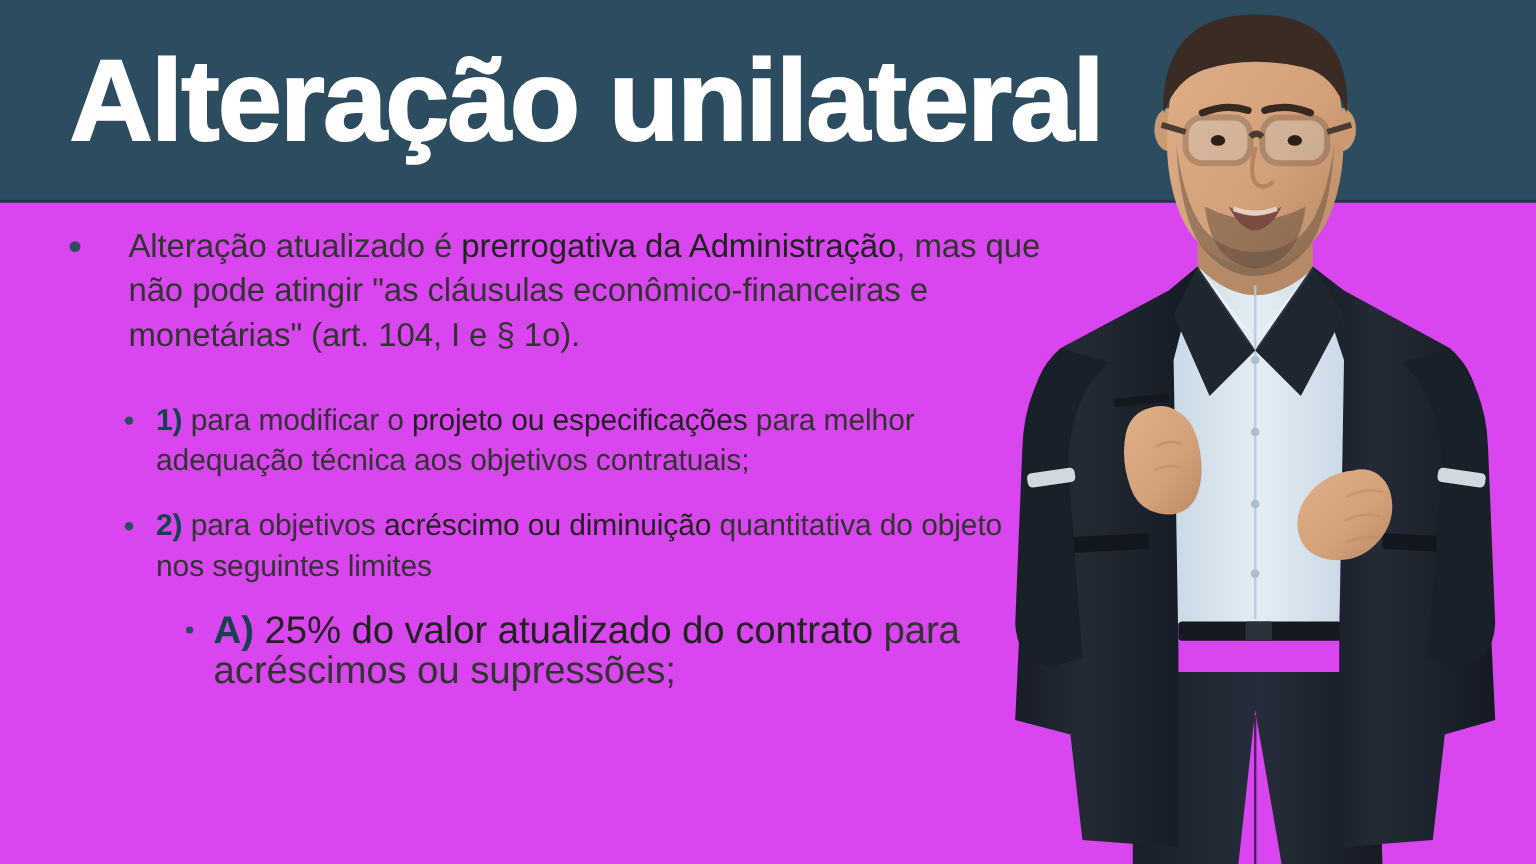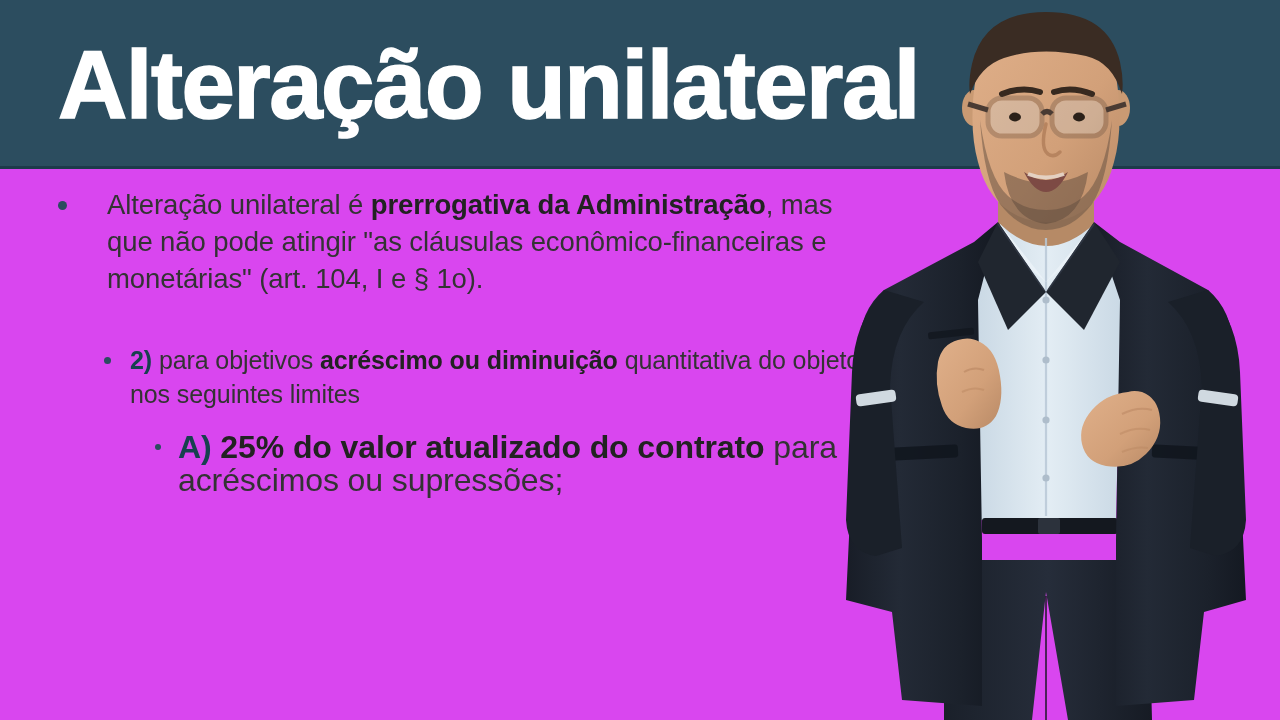--- a/index.html
+++ b/index.html
@@ -122,21 +122,21 @@
     position: absolute;
     left: 155px;
     top: 13px;
     width: 6px;
     height: 6px;
     border-radius: 50%;
     background: #2b4d60;
   }
 
   .b {
-    font-weight: 700;
+    font-weight: 400;
     color: #222222;
   }
   .marker {
     font-weight: 700;
     color: #17414f;
   }
 
   .spacer-1 { height: 14px; }
   .spacer-2 { height: 10px; }
 
@@ -156,28 +156,31 @@
 
 <div id="slide">
 
   <div id="header-band"></div>
   <div id="header-underline"></div>
   <h1 id="slide-title">Alteração unilateral</h1>
 
   <div id="body-content">
 
     <div class="bullet-row lvl1">
-      <span class="dot"></span><span>Alteração unilateral é </span><span class="b">prerrogativa da Administração</span><span>, mas que não pode atingir "as cláusulas econômico-financeiras e monetárias" (art. 104, I e § 1o).</span>
+      <span class="dot"></span><span>Alteração atualizado é </span><span class="b">prerrogativa da Administração</span><span>, mas que não pode atingir "as cláusulas econômico-financeiras e monetárias" (art. 104, I e § 1o).</span>
     </div>
 
     <div class="spacer-1"></div>
 
 
     <div class="spacer-2"></div>
 
+    <div class="bullet-row lvl2">
+      <span class="dot"></span><span class="marker">1)</span><span> para modificar o </span><span class="b">projeto ou especificações</span><span> para melhor adequação técnica aos objetivos contratuais;</span>
+    </div>
 
     <div class="spacer-2"></div>
 
     <div class="bullet-row lvl2">
       <span class="dot"></span><span class="marker">2)</span><span> para objetivos </span><span class="b">acréscimo ou diminuição</span><span> quantitativa do objeto nos seguintes limites</span>
     </div>
 
     <div class="spacer-2"></div>
 
     <div class="bullet-row lvl3">

